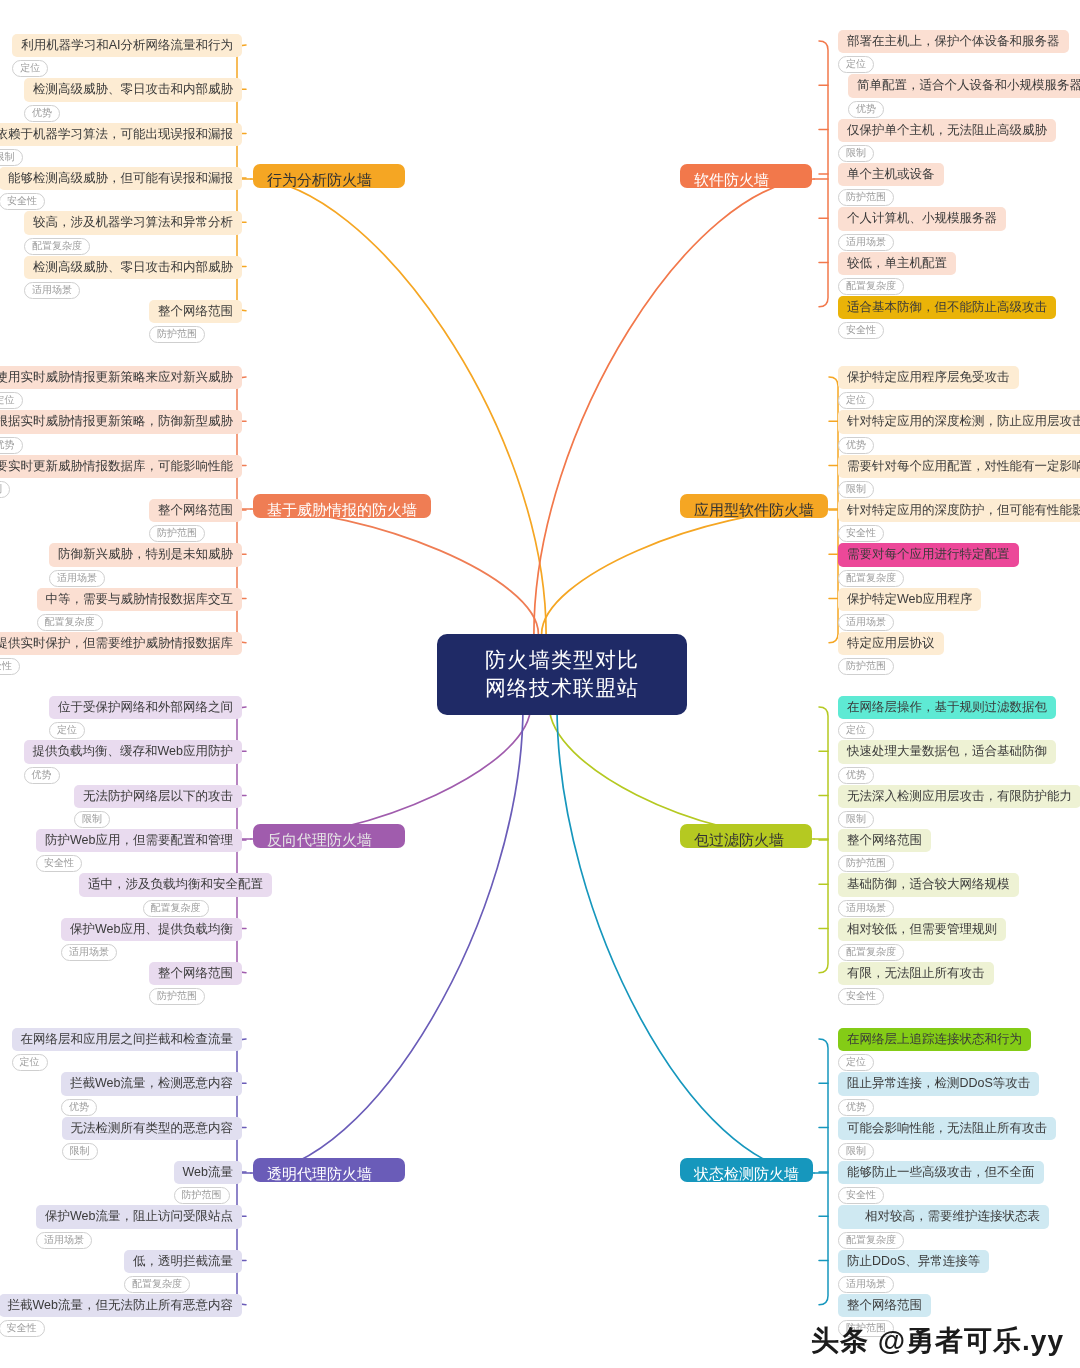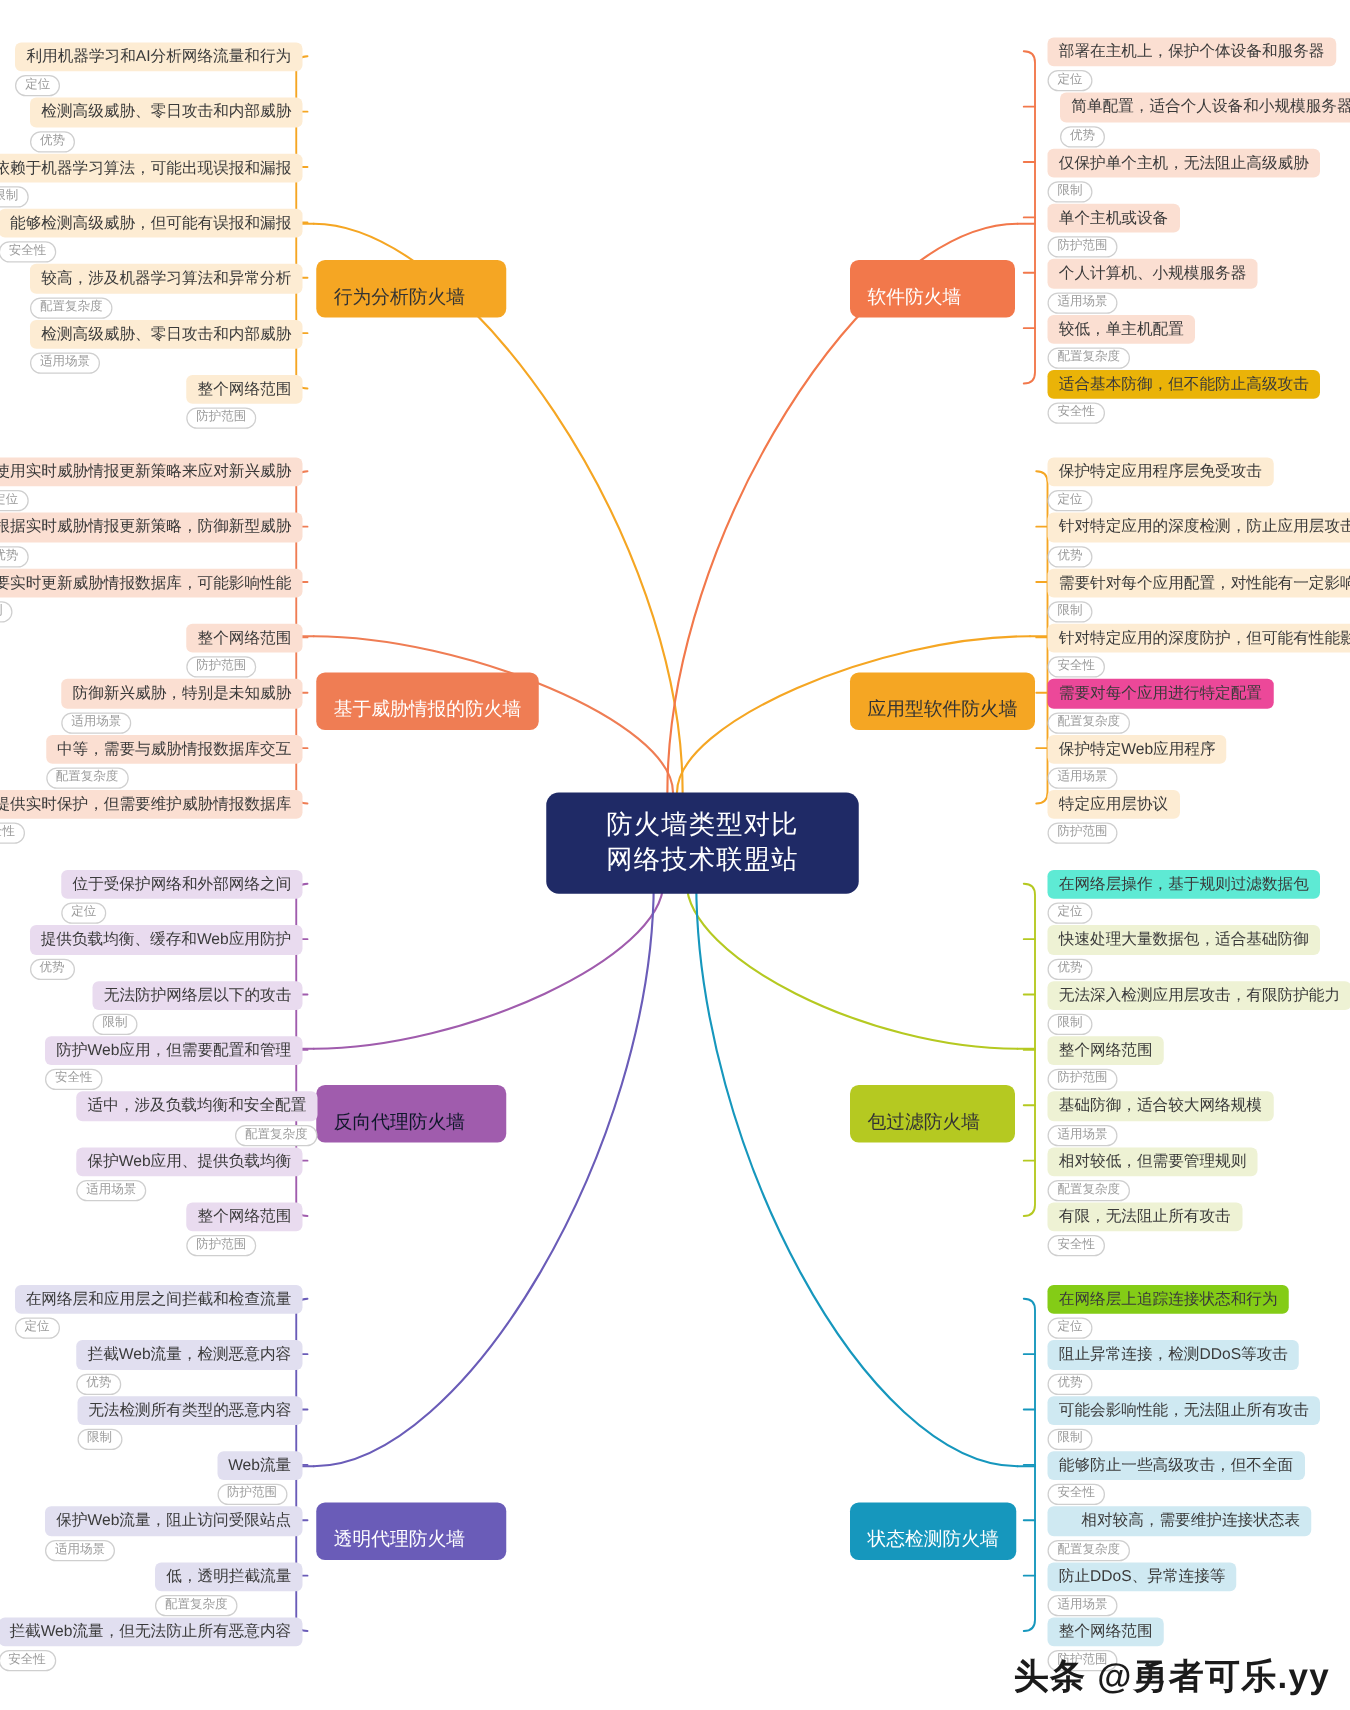--- a/index.html
+++ b/index.html
@@ -45,24 +45,23 @@
 
   
   .branch-node {
     position: absolute;
     border-radius: 7px;
     padding: 7px 14px;
     font-size: 15px;
     line-height: 1.2;
     white-space: nowrap;
     box-sizing: border-box;
-    height: 46px;
+    height: 24px;
     display: flex;
-    align-items: flex-end;
-    margin-top: 44px;
+    align-items: flex-start;
   }
   .branch-node.left  { justify-content: flex-start; }
   .branch-node.right { justify-content: flex-start; }
 
   
   .leaf {
     position: absolute;
     box-sizing: border-box;
   }
   .leaf-text {
@@ -188,28 +187,28 @@
     <div class="branch-node left" style="left: 253px; top: 494px; min-width: 152px; background: rgb(239, 125, 84); color: rgb(255, 255, 255);">
       <span>基于威胁情报的防火墙</span>
     </div>
     <div class="leaf left" style="top: 366px; right: 838px; text-align: left;"><div class="leaf-text" style="background: rgb(251, 223, 210);">使用实时威胁情报更新策略来应对新兴威胁</div><div><span class="leaf-tag">定位</span></div></div>
     <div class="leaf left" style="top: 410.3px; right: 838px; text-align: left;"><div class="leaf-text" style="background: rgb(251, 223, 210);">根据实时威胁情报更新策略，防御新型威胁</div><div><span class="leaf-tag">优势</span></div></div>
     <div class="leaf left" style="top: 454.6px; right: 838px; text-align: left;"><div class="leaf-text" style="background: rgb(251, 223, 210);">需要实时更新威胁情报数据库，可能影响性能</div><div><span class="leaf-tag">限制</span></div></div>
     <div class="leaf left" style="top: 498.9px; right: 838px; text-align: left;"><div class="leaf-text" style="background: rgb(251, 223, 210);">整个网络范围</div><div><span class="leaf-tag">防护范围</span></div></div>
     <div class="leaf left" style="top: 543.2px; right: 838px; text-align: left;"><div class="leaf-text" style="background: rgb(251, 223, 210);">防御新兴威胁，特别是未知威胁</div><div><span class="leaf-tag">适用场景</span></div></div>
     <div class="leaf left" style="top: 587.5px; right: 838px; text-align: left;"><div class="leaf-text" style="background: rgb(251, 223, 210);">中等，需要与威胁情报数据库交互</div><div><span class="leaf-tag">配置复杂度</span></div></div>
     <div class="leaf left" style="top: 631.8px; right: 838px; text-align: left;"><div class="leaf-text" style="background: rgb(251, 223, 210);">可提供实时保护，但需要维护威胁情报数据库</div><div><span class="leaf-tag">安全性</span></div></div>
-    <div class="branch-node left" style="left: 253px; top: 824px; min-width: 152px; background: rgb(160, 92, 173); color: #0f172a;">
+    <div class="branch-node left" style="left: 253px; top: 824px; min-width: 152px; background: rgb(160, 92, 173); color: #e5e5e5;">
       <span>反向代理防火墙</span>
     </div>
     <div class="leaf left" style="top: 696px; right: 838px; text-align: left;"><div class="leaf-text" style="background: rgb(233, 219, 239);">位于受保护网络和外部网络之间</div><div><span class="leaf-tag">定位</span></div></div>
     <div class="leaf left" style="top: 740.3px; right: 838px; text-align: left;"><div class="leaf-text" style="background: rgb(233, 219, 239);">提供负载均衡、缓存和Web应用防护</div><div><span class="leaf-tag">优势</span></div></div>
     <div class="leaf left" style="top: 784.6px; right: 838px; text-align: left;"><div class="leaf-text" style="background: rgb(233, 219, 239);">无法防护网络层以下的攻击</div><div><span class="leaf-tag">限制</span></div></div>
     <div class="leaf left" style="top: 828.9px; right: 838px; text-align: left;"><div class="leaf-text" style="background: rgb(233, 219, 239); text-align: right;">防护Web应用，但需要配置和管理</div><div><span class="leaf-tag">安全性</span></div></div>
-    <div class="leaf left" style="top: 873.2px; right: 826px; text-align: right;"><div class="leaf-text" style="background: rgb(233, 219, 239);">适中，涉及负载均衡和安全配置</div><div><span class="leaf-tag">配置复杂度</span></div></div>
+    <div class="leaf left" style="top: 873.2px; right: 808px; text-align: center;"><div class="leaf-text" style="background: rgb(233, 219, 239);">适中，涉及负载均衡和安全配置</div><div><span class="leaf-tag">配置复杂度</span></div></div>
     <div class="leaf left" style="top: 917.5px; right: 838px; text-align: left;"><div class="leaf-text" style="background: rgb(233, 219, 239);">保护Web应用、提供负载均衡</div><div><span class="leaf-tag">适用场景</span></div></div>
     <div class="leaf left" style="top: 961.8px; right: 838px; text-align: left;"><div class="leaf-text" style="background: rgb(233, 219, 239);">整个网络范围</div><div><span class="leaf-tag">防护范围</span></div></div>
     <div class="branch-node left" style="left: 253px; top: 1158px; min-width: 152px; background: rgb(106, 92, 184); color: rgb(255, 255, 255);">
       <span>透明代理防火墙</span>
     </div>
     <div class="leaf left" style="top: 1028px; right: 838px; text-align: left;"><div class="leaf-text" style="background: rgb(225, 223, 240);">在网络层和应用层之间拦截和检查流量</div><div><span class="leaf-tag">定位</span></div></div>
     <div class="leaf left" style="top: 1072.3px; right: 838px; text-align: left;"><div class="leaf-text" style="background: rgb(225, 223, 240);">拦截Web流量，检测恶意内容</div><div><span class="leaf-tag">优势</span></div></div>
     <div class="leaf left" style="top: 1116.6px; right: 838px; text-align: left;"><div class="leaf-text" style="background: rgb(225, 223, 240);">无法检测所有类型的恶意内容</div><div><span class="leaf-tag">限制</span></div></div>
     <div class="leaf left" style="top: 1160.9px; right: 838px; text-align: left;"><div class="leaf-text" style="background: rgb(225, 223, 240);">Web流量</div><div><span class="leaf-tag">防护范围</span></div></div>
     <div class="leaf left" style="top: 1205.2px; right: 838px; text-align: left;"><div class="leaf-text" style="background: rgb(225, 223, 240);">保护Web流量，阻止访问受限站点</div><div><span class="leaf-tag">适用场景</span></div></div>

